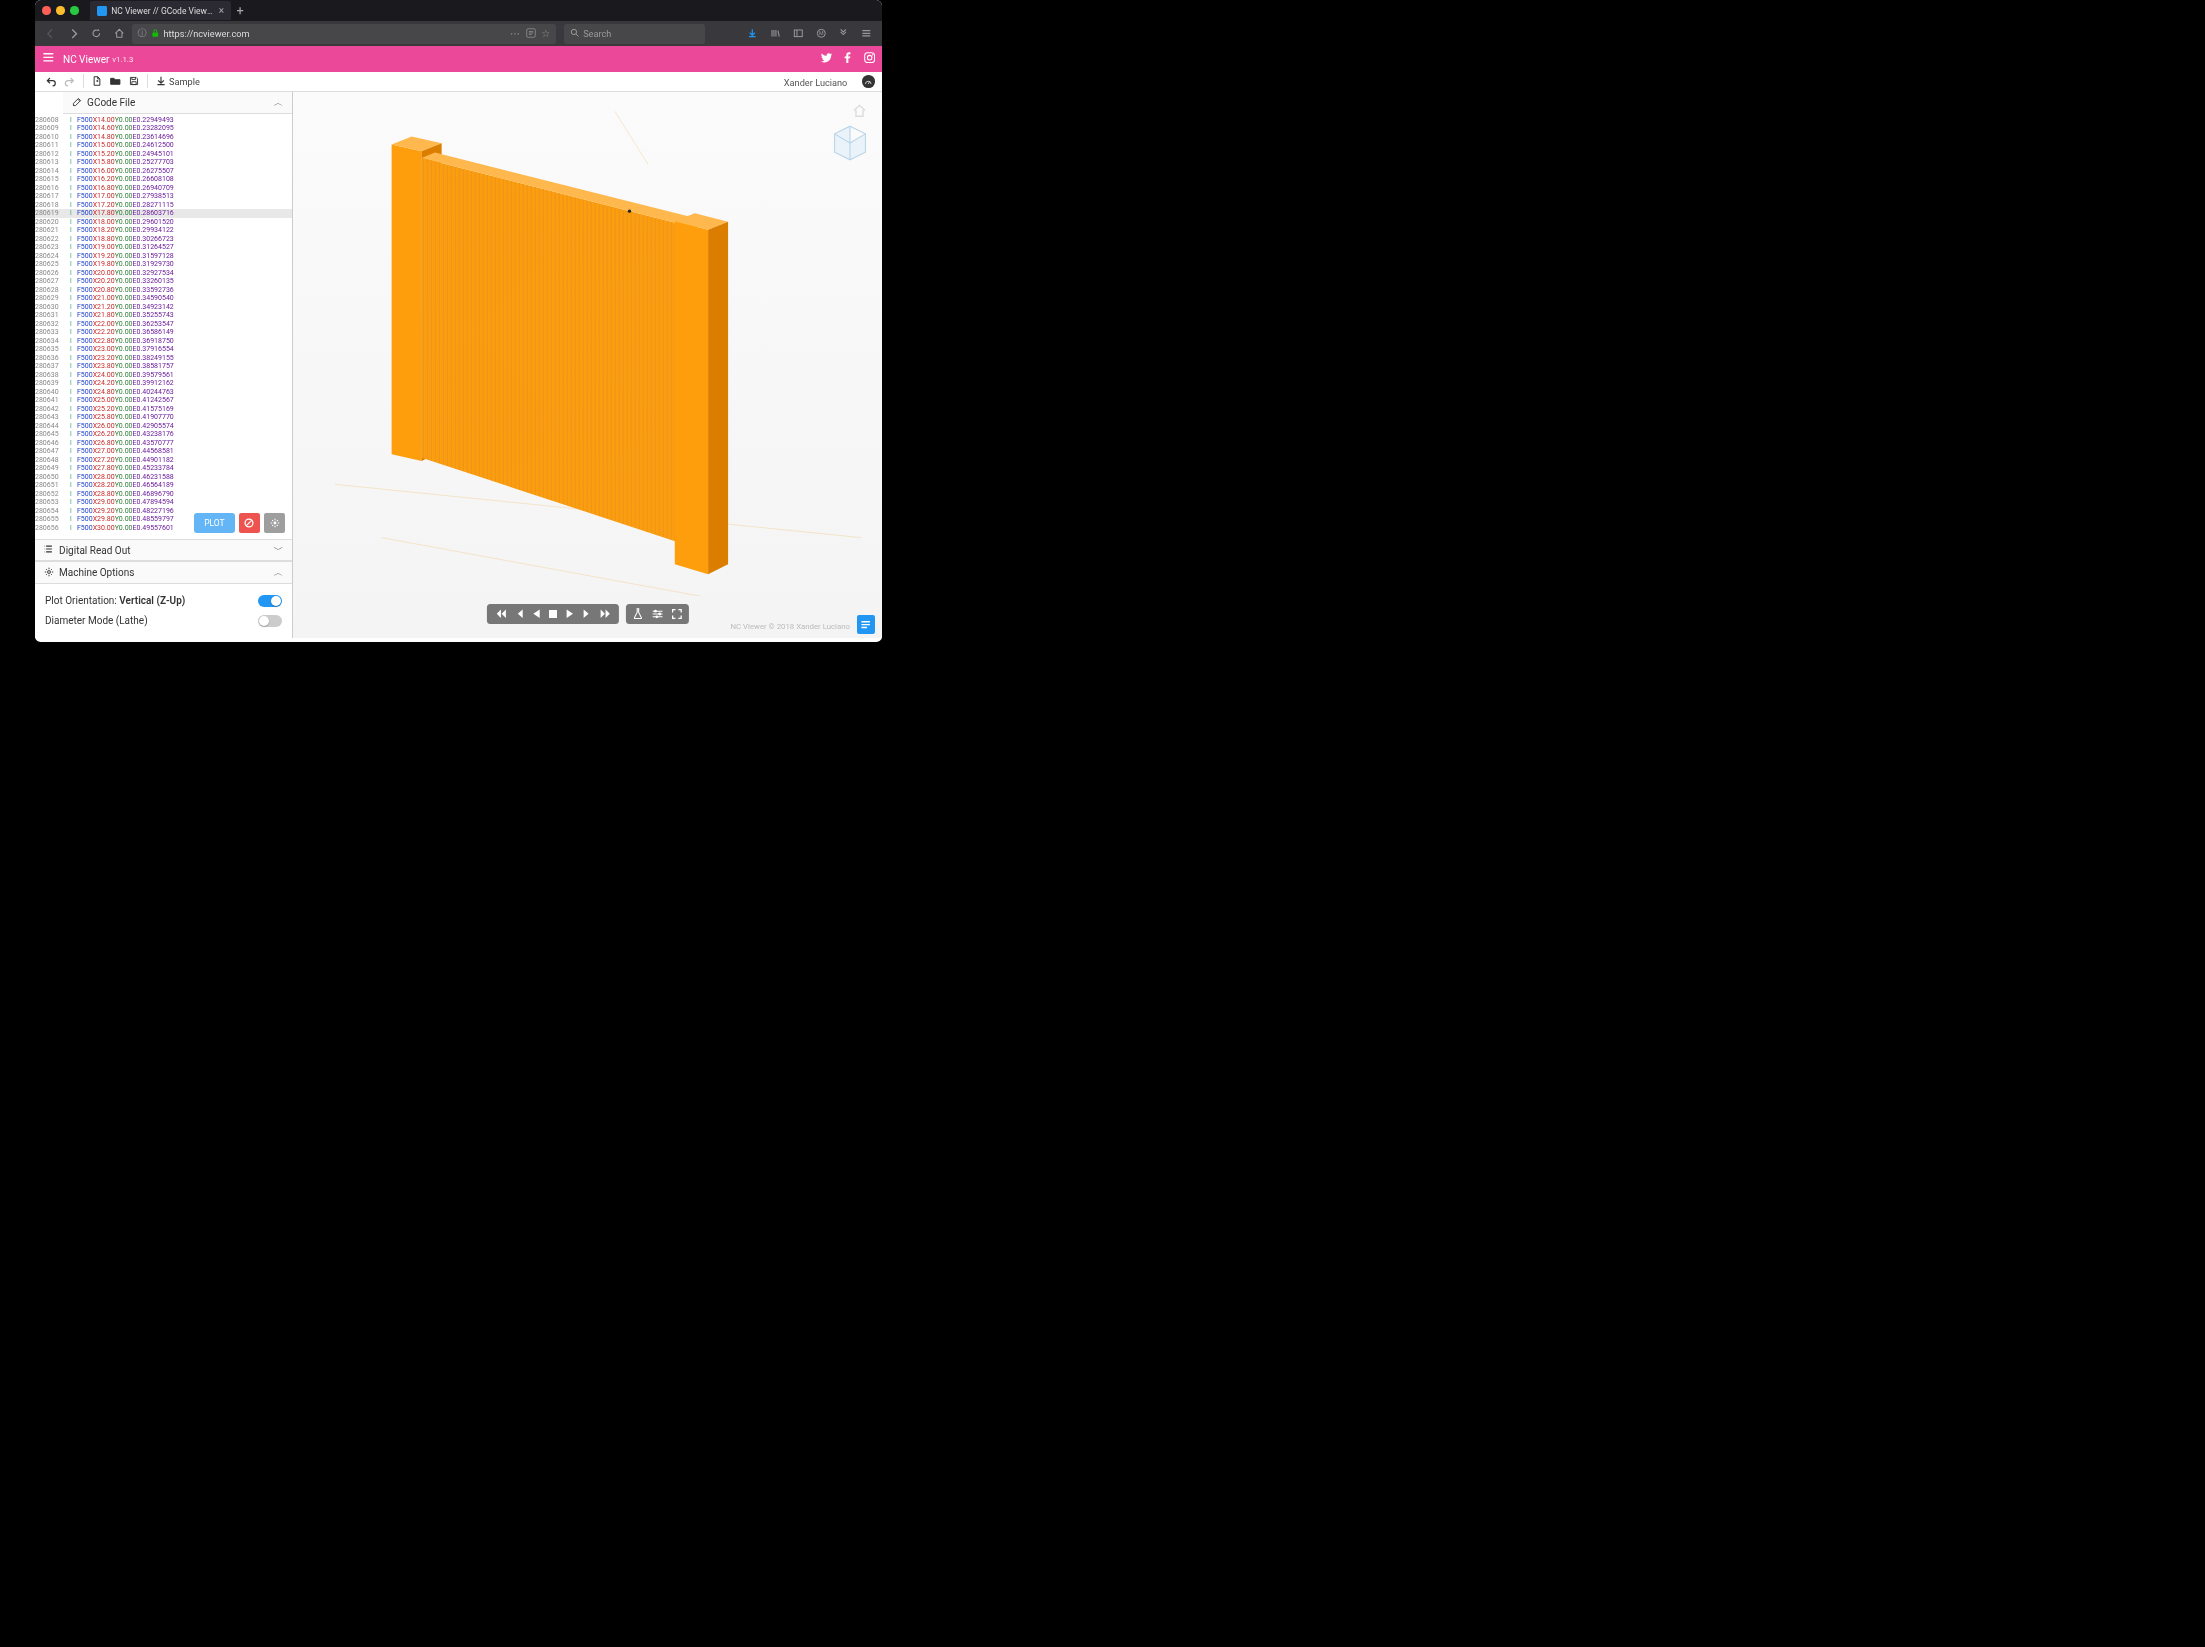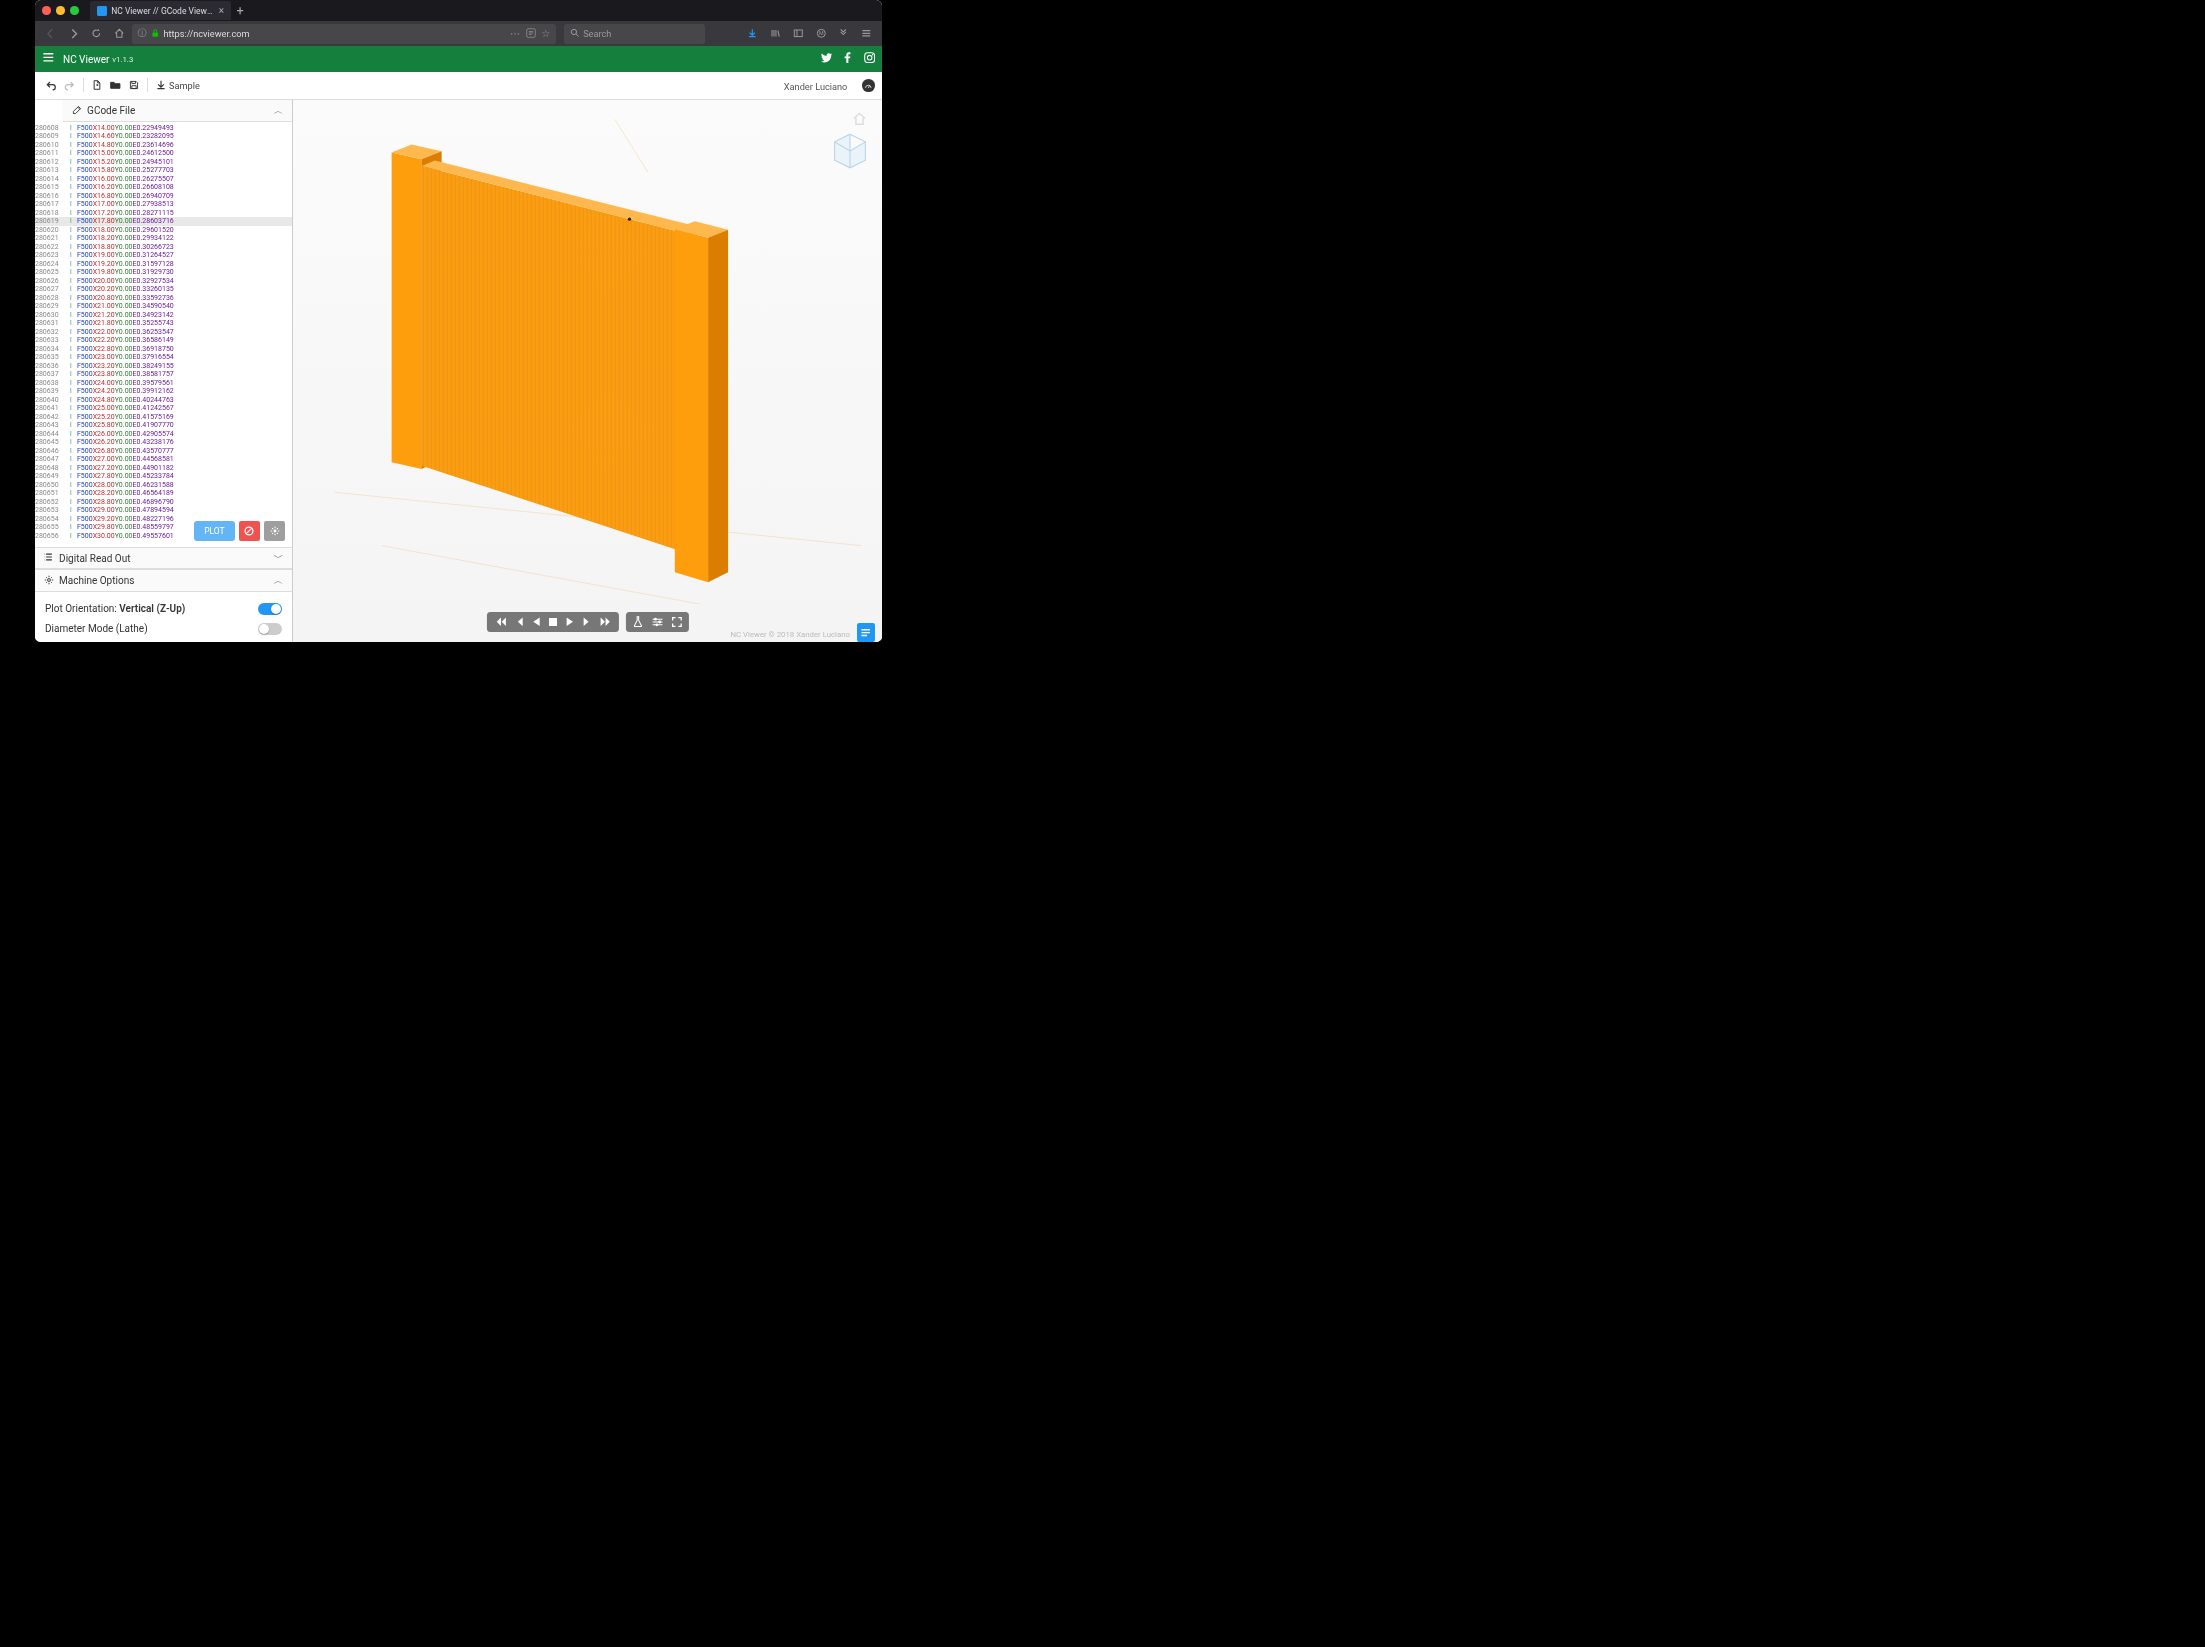--- a/index.html
+++ b/index.html
@@ -22,29 +22,29 @@
 .navbar { height: 25.4px; background: #38383d; display: flex; align-items: center; padding: 0 5.6px; gap: 2.8px; color: #ccc; }
 .navbtn { width: 20px; height: 20px; display: flex; align-items: center; justify-content: center; color: #999; cursor: pointer; border-radius: 2.8px; }
 .navbtn.disabled { color: #555; }
 .urlbar { flex: 0 0 auto; width: 424px; height: 20px; background: #474749; border-radius: 2.8px; display: flex; align-items: center; padding: 0 5.6px; color: #ddd; font-size: 9.2px; gap: 4.2px; }
 .urlbar .lock { color: #12bc00; }
 .urlbar-right { margin-left: auto; display: flex; gap: 5.6px; color: #999; font-size: 10px; }
 .searchbar { width: 141px; height: 20px; background: #474749; border-radius: 2.8px; display: flex; align-items: center; padding: 0 5.6px; color: #999; font-size: 9.2px; gap: 4.2px; margin-left: 5.6px; }
 .nav-right { margin-left: auto; display: flex; gap: 2.8px; }
 
 
-.app-header { height: 25.4px; background: #15803d; color: #fff; display: flex; align-items: center; padding: 0 7px; font-size: 10px; }
+.app-header { height: 25.4px; background: #ec4899; color: #fff; display: flex; align-items: center; padding: 0 7px; font-size: 10px; }
 .hamburger { width: 21px; cursor: pointer; font-size: 12.7px; }
 .app-title { font-weight: 400; }
 .app-ver { font-size: 7.8px; opacity: 0.85; margin-left: 2.8px; }
 .social { margin-left: auto; display: flex; gap: 10px; font-size: 11.3px; }
 .social span { cursor: pointer; }
 
 
-.toolbar { height: 28px; background: #fff; border-bottom: 0.7px solid #ddd; display: flex; align-items: center; padding: 0 7px; color: #444; }
+.toolbar { height: 20px; background: #fff; border-bottom: 0.7px solid #ddd; display: flex; align-items: center; padding: 0 7px; color: #444; }
 .tbtn { width: 18.4px; height: 18.4px; display: flex; align-items: center; justify-content: center; cursor: pointer; border-radius: 2.1px; font-size: 10.6px; }
 .tsep { width: 0.7px; height: 14px; background: #ddd; margin: 0 4.2px; }
 .sample { display: flex; align-items: center; gap: 2.8px; cursor: pointer; font-size: 9.2px; padding: 0 4.2px; }
 .toolbar-right { margin-left: auto; display: flex; align-items: flex-end; gap: 15px; font-size: 9.2px; color: #555; }
 .dash-icon { width: 12.7px; height: 12.7px; background: #333; border-radius: 50%; display: flex; align-items: center; justify-content: center; color: #fff; font-size: 7px; }
 
 
 .main { display: flex; height: calc(100% - 21px - 25.4px - 25.4px - 24px); }
 .sidebar { width: 258px; border-right: 0.7px solid #ccc; display: flex; flex-direction: column; background: #fff; }
 .panel-header { height: 22.6px; display: flex; align-items: center; padding: 0 8.5px; border-bottom: 0.7px solid #ddd; border-top: 0.7px solid #ddd; font-size: 10px; color: #333; cursor: pointer; background: #fafafa; }

